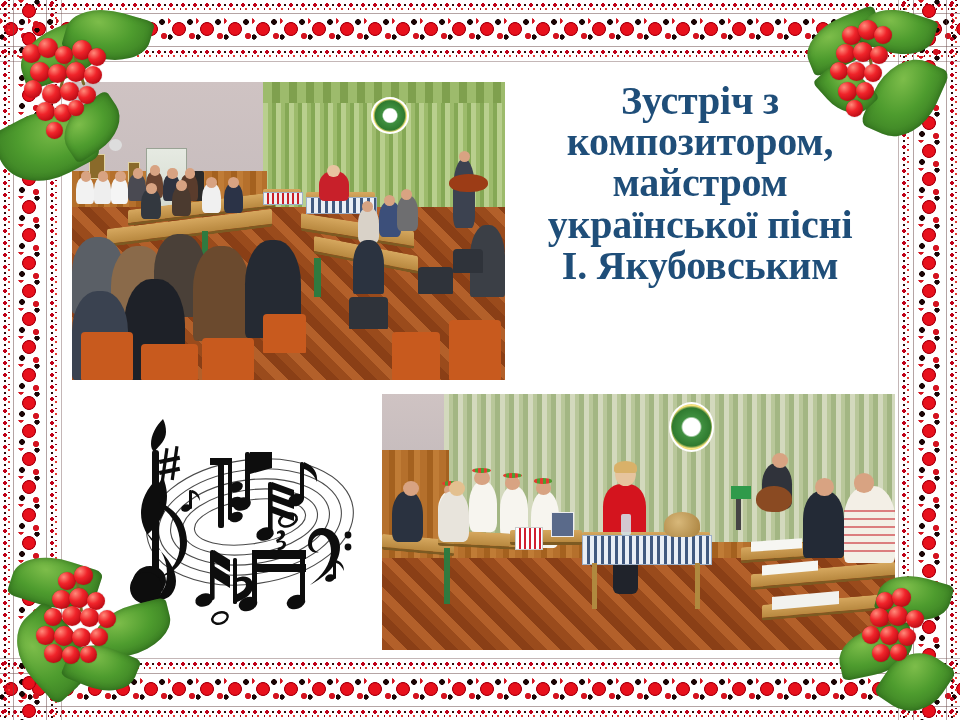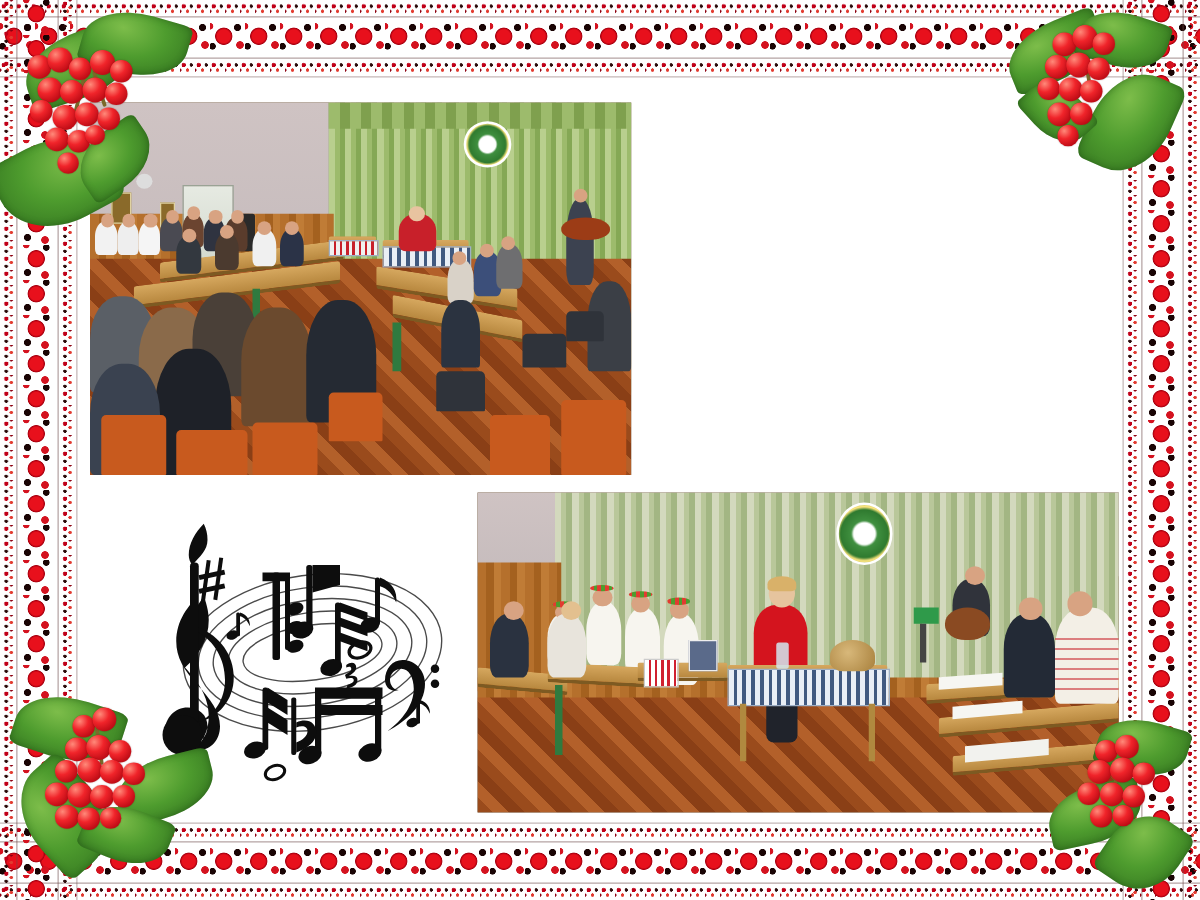--- a/index.html
+++ b/index.html
@@ -342,20 +342,27 @@
         <ellipse cx="230" cy="168" rx="5" ry="3.6" transform="rotate(-20 230 168)"></ellipse>
         <rect x="233" y="150" width="3" height="19" rx="1.2"></rect>
         <path d="M236 150c6 2 8 6 8 11-2-4-4-7-8-8z"></path>
         <ellipse cx="188" cy="110" rx="9" ry="6" transform="rotate(-20 188 110)" fill="none" stroke="#0d0d0d" stroke-width="2.6"></ellipse>
         <ellipse cx="120" cy="208" rx="8" ry="5.4" transform="rotate(-20 120 208)" fill="none" stroke="#0d0d0d" stroke-width="2.4"></ellipse>
         <path d="M177 122c4-3 8-2 8 2 0 3-3 5-6 7 4-1 7 0 7 3 0 4-4 6-9 7l1-3c3-1 5-2 5-4 0-2-3-2-6-1l-1-3c3-2 5-3 5-5 0-2-2-2-4-1z"></path>
       </g>
     </svg>
   </div>
 
+  <div id="title" style="left:498px;top:80px;width:404px;font-size:40px;">
+    <span class="tl">Зустріч з</span>
+    <span class="tl">композитором,</span>
+    <span class="tl">майстром</span>
+    <span class="tl">української пісні</span>
+    <span class="tl">І. Якубовським</span>
+  </div>
 
   <div class="emb-band chain" style="left:0;top:2px;width:960px;height:10px;"></div>
   <div class="emb-band hair" style="left:0;top:13px;width:960px;height:1px;opacity:.5;"></div>
   <div class="emb-band roses" style="left:0;top:16px;width:960px;height:28px;"></div>
   <div class="emb-band hair" style="left:0;top:46px;width:960px;height:1px;opacity:.5;"></div>
   <div class="emb-band chain" style="left:0;top:49px;width:960px;height:10px;"></div>
   <div class="emb-band hair" style="left:0;top:61px;width:960px;height:1px;opacity:.4;"></div>
 
   <div class="emb-band hair" style="left:0;top:658px;width:960px;height:1px;opacity:.4;"></div>
   <div class="emb-band chain" style="left:0;top:661px;width:960px;height:10px;"></div>

